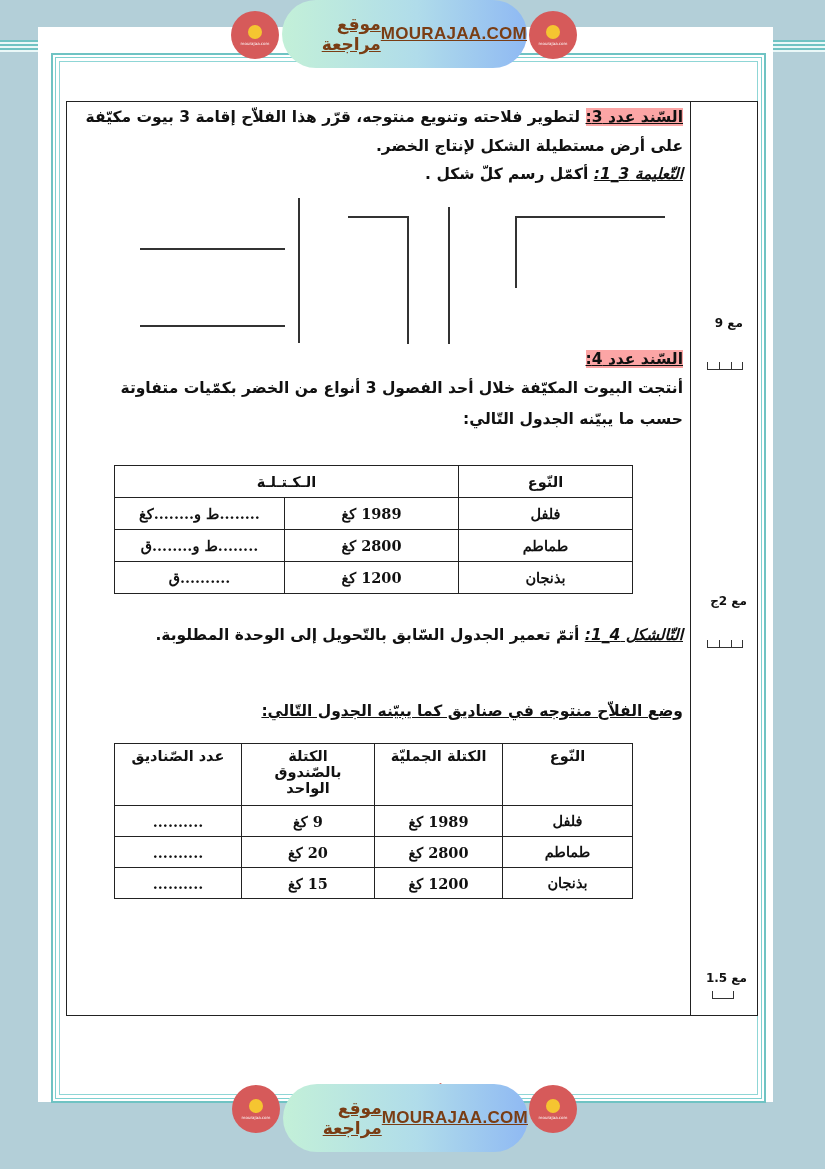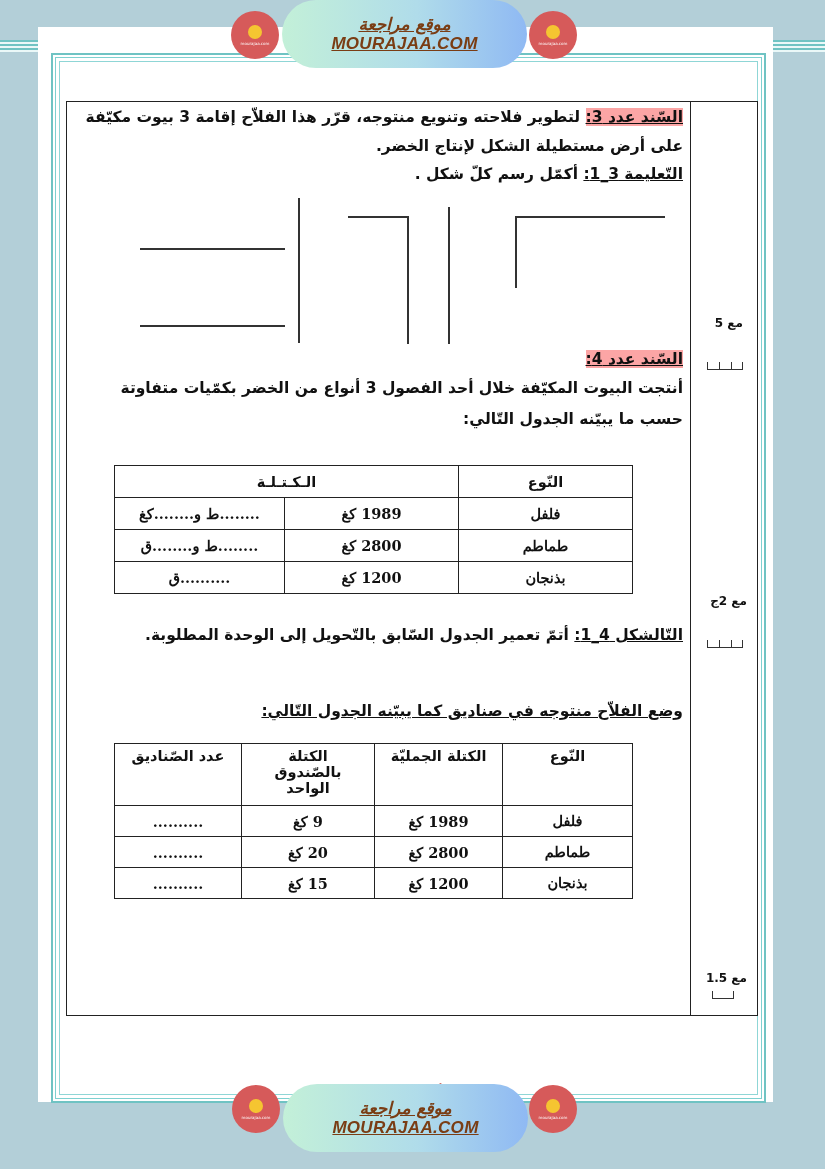--- a/index.html
+++ b/index.html
@@ -31,28 +31,28 @@
   }
   .score-col {
     position: absolute; left: 691px; top: 101px; width: 67px; height: 915px;
     border: 1.5px solid #222; border-left: none;
   }
   .txt {
     position: absolute; font-size: 15.5px; font-weight: bold; color: #111;
     direction: rtl; white-space: nowrap;
   }
   .hl { background: #fca5a5; text-decoration: underline; }
-  .ul { text-decoration: underline; }
+  .ul { text-decoration: underline; font-style: italic; }
 
   
   .banner {
     position: absolute; border-radius: 34px;
     background: linear-gradient(90deg, #c3f0d8 0%, #b0dcea 55%, #8fb9f3 100%);
-    display: flex; flex-direction: column; align-items: center; justify-content: center;
-    color: #7a3d14; font-weight: bold; font-style: italic;
+    display: flex; flex-direction: row; align-items: center; 
+    color: #7a3d14; font-weight: bold;
   }
   .banner .ar { font-size: 17px; text-decoration: underline; direction: rtl; }
   .banner .en { font-size: 17px; text-decoration: underline; letter-spacing: 0.3px; font-family: "Liberation Sans", sans-serif; }
   .badge {
     position: absolute; width: 48px; height: 48px; border-radius: 50%;
     background: #d65a5a; display: flex; flex-direction: column; align-items: center; justify-content: center;
   }
   .badge .dot { width: 14px; height: 14px; border-radius: 50%; background: #f5c531; margin-bottom: 2px; }
   .badge .sm { font-size: 4px; color: #fff; line-height: 5px; }
   .stripes {
@@ -188,21 +188,21 @@
   </tr>
   <tr style="height:31px;">
     <td class="kind">بذنجان</td>
     <td>1200 كغ</td>
     <td>15 كغ</td>
     <td>..........</td>
   </tr>
 </tbody>
   </table>
 
-<div class="score" style="right:82px;top:316px;">مع 5</div>
+<div class="score" style="right:82px;top:316px;">مع 9</div>
 <div class="boxes" style="left:707px;top:362px;">
     <span></span>
     <span></span>
     <span></span>
   </div>
 <div class="score" style="right:78px;top:594px;">مع 2ج</div>
 <div class="boxes" style="left:707px;top:640px;">
     <span></span>
     <span></span>
     <span></span>

